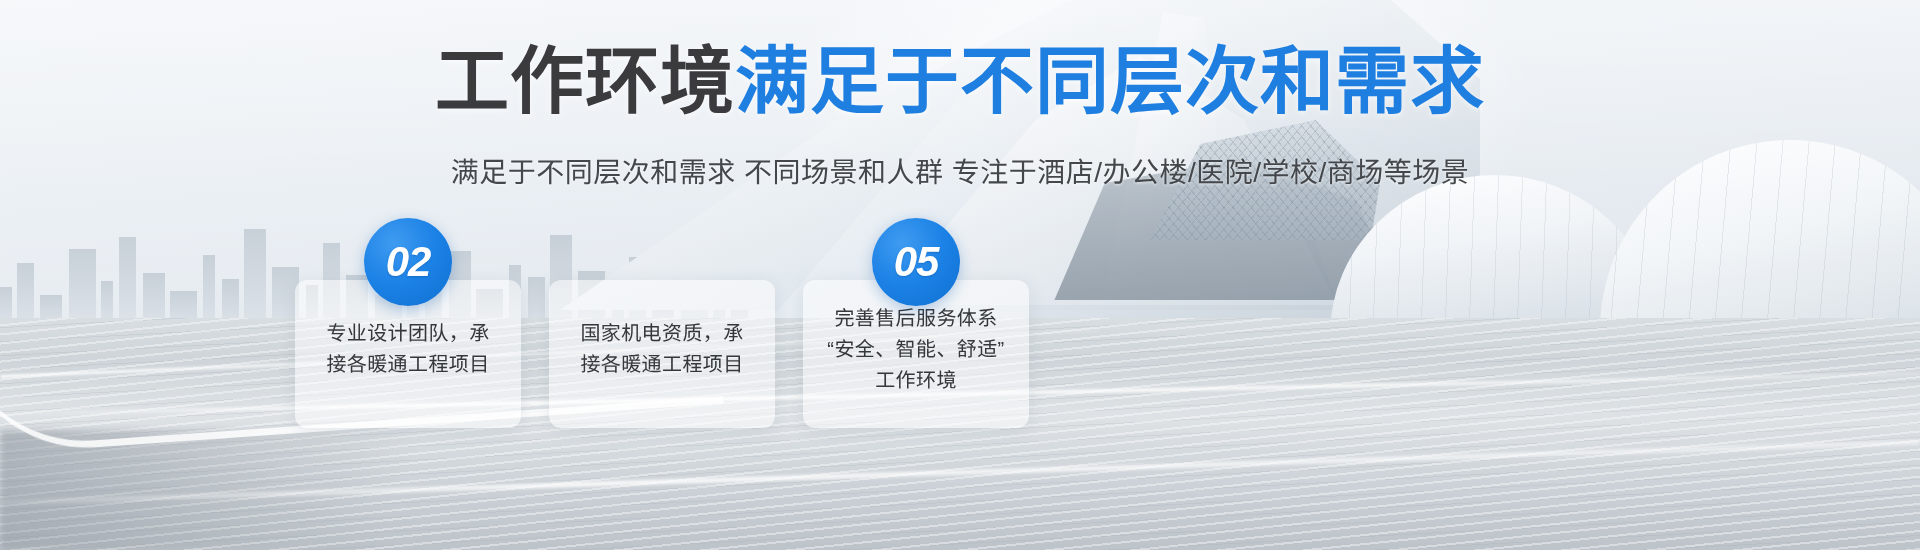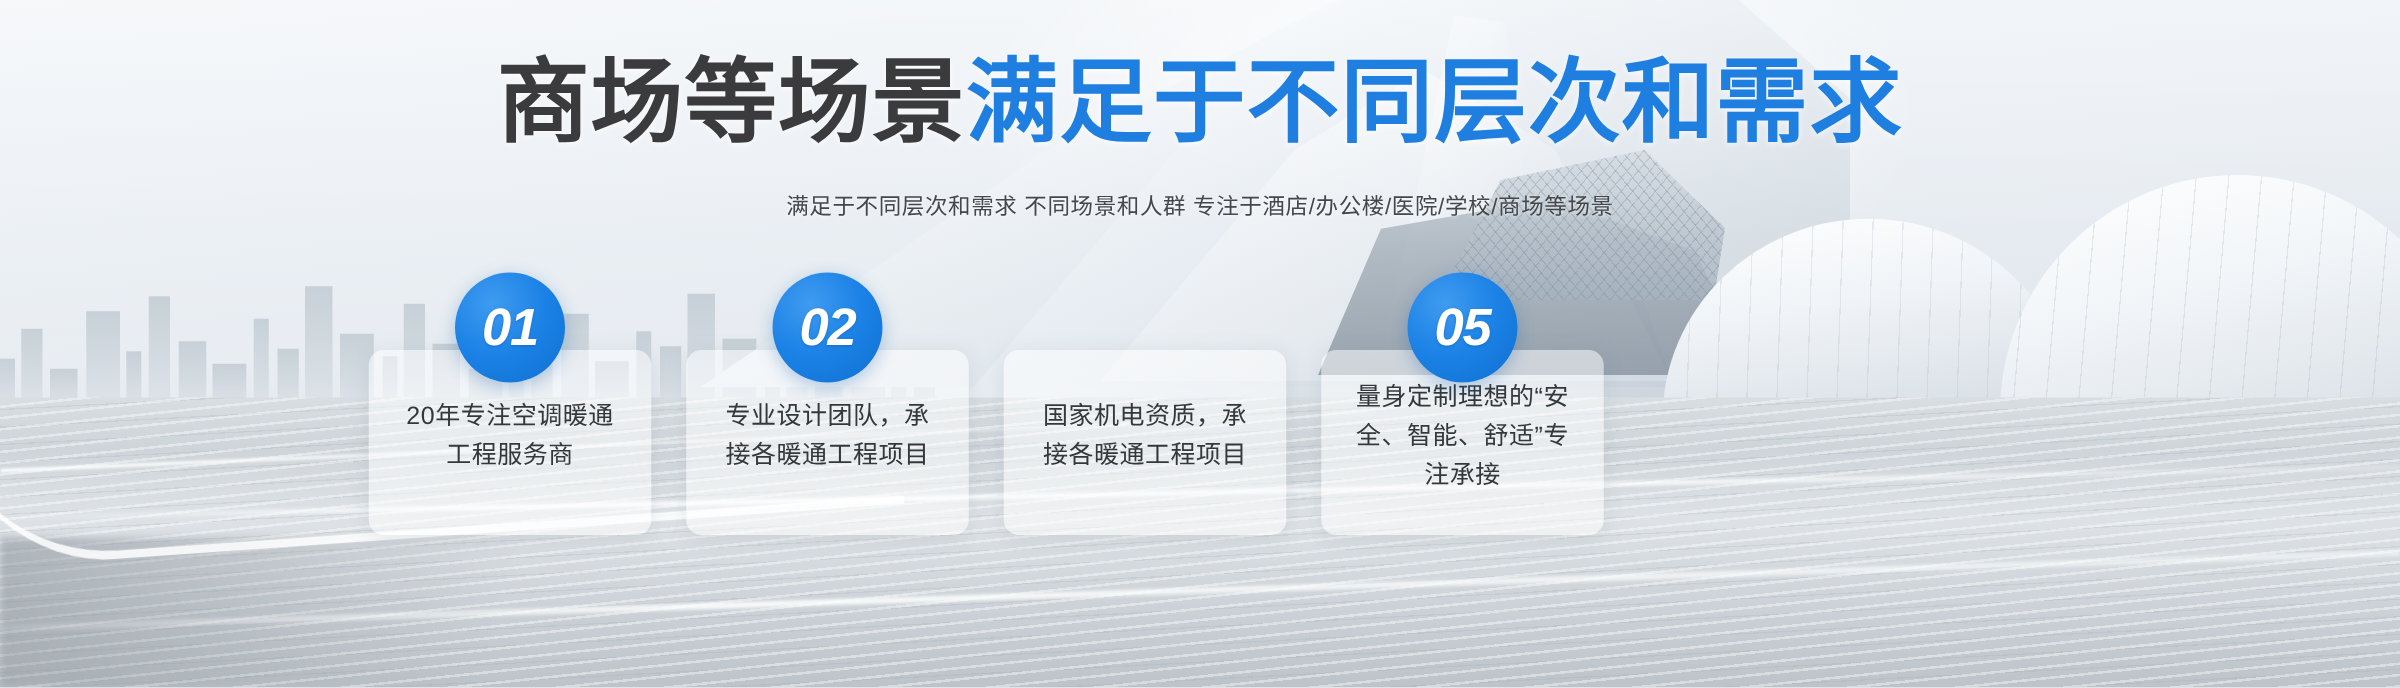--- a/index.html
+++ b/index.html
@@ -158,21 +158,21 @@
     line-height:1.02;
     white-space:nowrap;
     text-shadow:0 2px 6px rgba(255,255,255,.65);
   }
   .headline .dark{ color:#3b3b3d; }
   .headline .accent{ color:#1f7fe0; }
 
   .subhead{
     position:absolute; left:0; top:150px; width:1920px;
     text-align:center;
-    font-size:18px;
+    font-size:28px;
     color:#44484c;
     letter-spacing:.5px;
     white-space:nowrap;
     text-shadow:0 1px 3px rgba(255,255,255,.7);
   }
 
   
   .cards{
     position:absolute; left:295px; top:280px;
     width:1000px; height:148px;
@@ -281,47 +281,41 @@
     <div class="curb"></div>
     <div class="lane-3"></div>
     <div class="lane-1"></div>
     <div class="lane-2"></div>
     <div class="veil"></div>
   </div>
 
   <div class="content">
 
     <div class="headline">
-      <span class="dark">商场等场景</span><span class="accent">满足于不同层次和需求</span>
+      <span class="dark">工作环境</span><span class="accent">满足于不同层次和需求</span>
     </div>
 
     <div class="subhead">满足于不同层次和需求  不同场景和人群  专注于酒店/办公楼/医院/学校/商场等场景</div>
 
     <div class="cards">
 
-      <div class="card">
-        <div class="badge">
-          <span>01</span>
-        </div>
-        <div class="card-text">20年专注空调暖通工程服务商</div>
-      </div>
 
       <div class="card">
         <div class="badge">
           <span>02</span>
         </div>
         <div class="card-text">专业设计团队，承接各暖通工程项目</div>
       </div>
 
       <div class="card">
         <div class="card-text">国家机电资质，承接各暖通工程项目</div>
       </div>
 
       <div class="card">
         <div class="badge">
           <span>05</span>
         </div>
-        <div class="card-text">量身定制理想的“安全、智能、舒适”专注承接</div>
+        <div class="card-text">完善售后服务体系“安全、智能、舒适”工作环境</div>
       </div>
 
     </div>
   </div>
 </div>
 
 </body></html>

